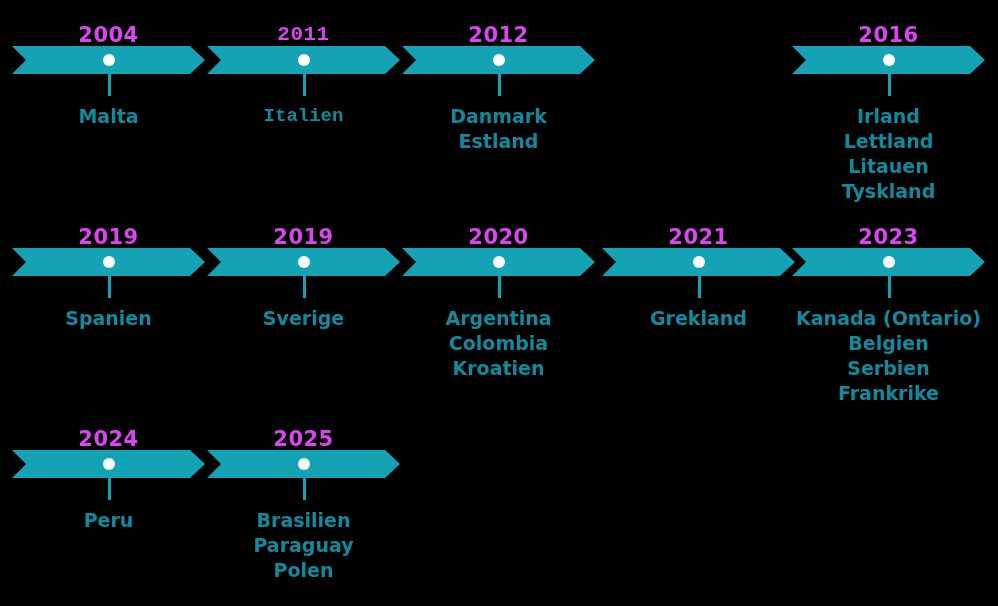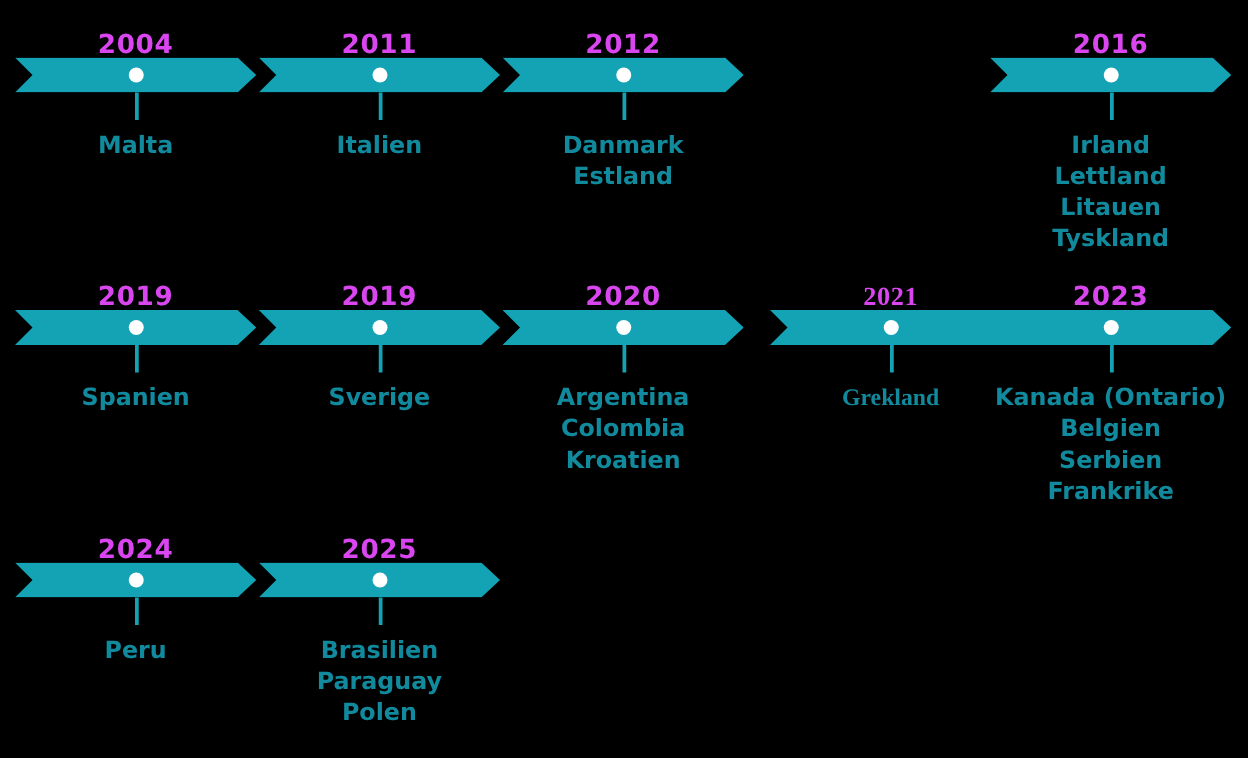--- a/index.html
+++ b/index.html
@@ -110,21 +110,21 @@
 <div class="timeline-row">
       <div class="tl-cell first" style="left: 12px;">
         <div class="tl-year">2004</div>
         <div class="tl-bar"></div>
         <div class="tl-dot"></div>
         <div class="tl-stem"></div>
         <div class="tl-label">
           <span>Malta</span>
         </div>
       </div>
-      <div class="tl-cell" style="left: 207px;">
+      <div class="tl-cell" style="left: 207px; font-family: Liberation Mono, monospace;">
         <div class="tl-year">2011</div>
         <div class="tl-bar"></div>
         <div class="tl-dot"></div>
         <div class="tl-stem"></div>
         <div class="tl-label">
           <span>Italien</span>
         </div>
       </div>
       <div class="tl-cell" style="left: 402px;">
         <div class="tl-year">2012</div>
@@ -172,21 +172,21 @@
         <div class="tl-year">2020</div>
         <div class="tl-bar"></div>
         <div class="tl-dot"></div>
         <div class="tl-stem"></div>
         <div class="tl-label">
           <span>Argentina</span>
           <span>Colombia</span>
           <span>Kroatien</span>
         </div>
       </div>
-      <div class="tl-cell" style="left: 616px; font-family: Liberation Serif, serif;">
+      <div class="tl-cell" style="left: 602px;">
         <div class="tl-year">2021</div>
         <div class="tl-bar"></div>
         <div class="tl-dot"></div>
         <div class="tl-stem"></div>
         <div class="tl-label">
           <span>Grekland</span>
         </div>
       </div>
       <div class="tl-cell" style="left: 792px;">
         <div class="tl-year">2023</div>

